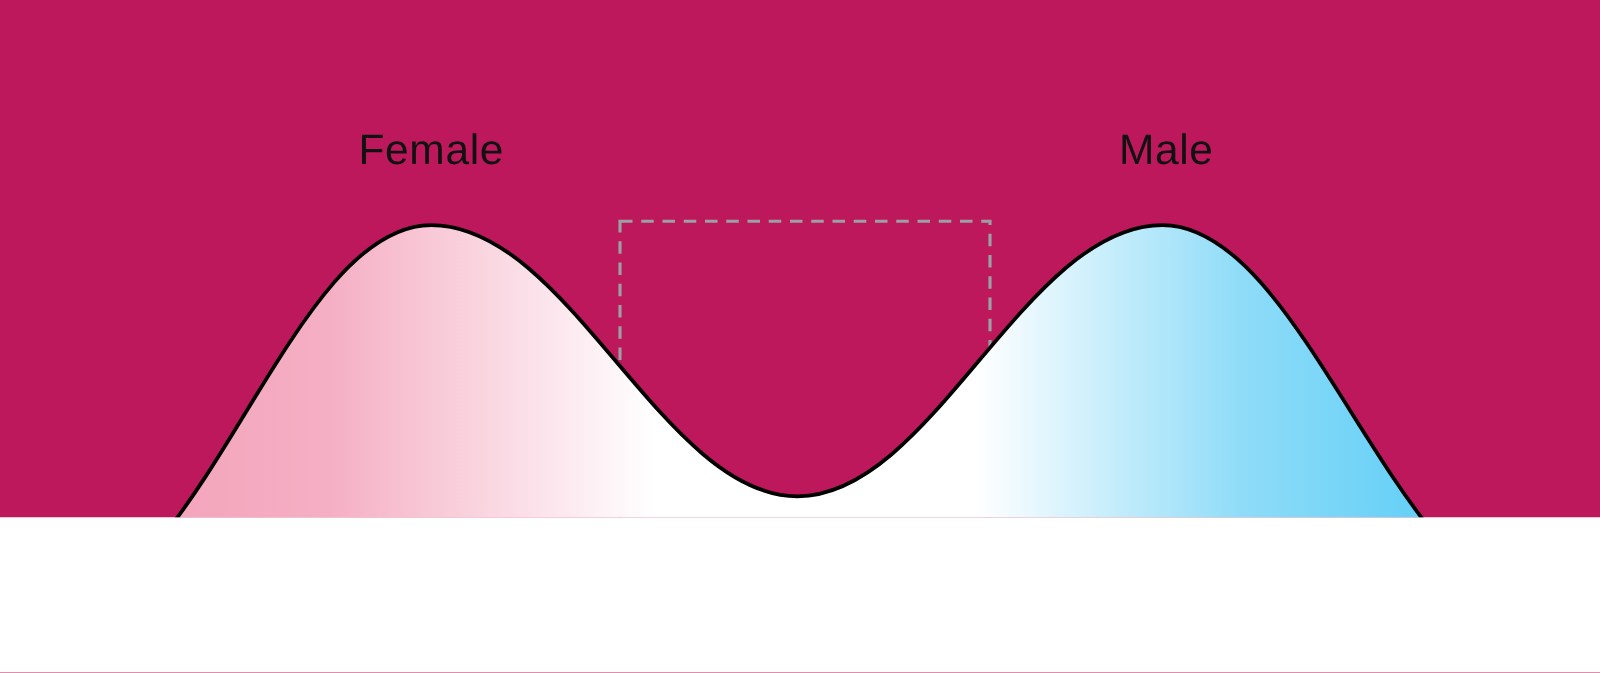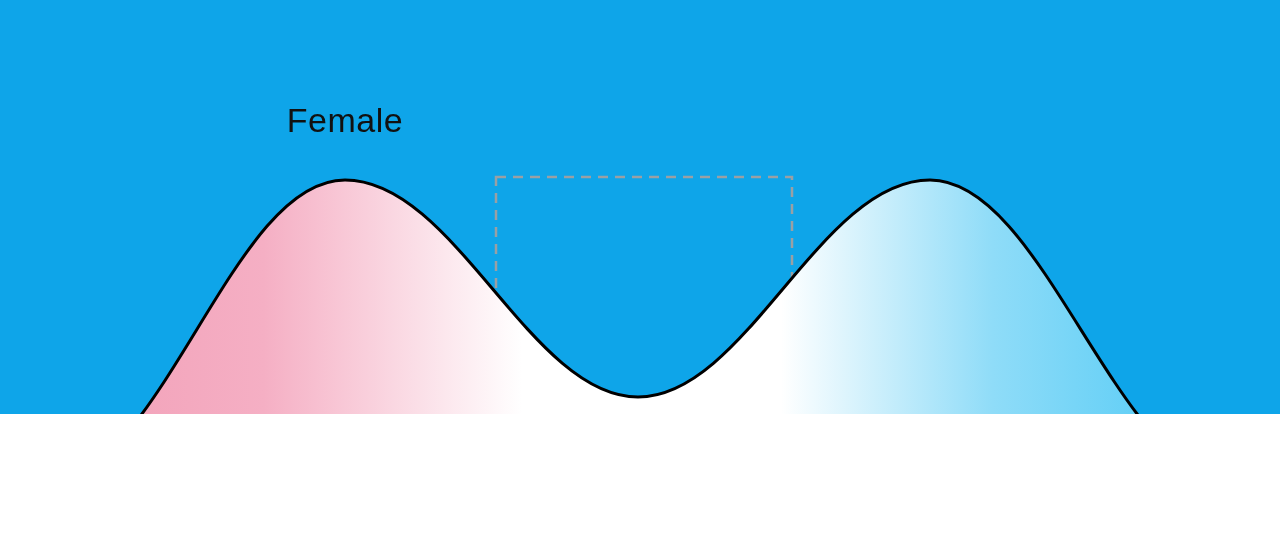--- a/index.html
+++ b/index.html
@@ -5,21 +5,21 @@
   html, body {
     margin: 0;
     padding: 0;
     background: #ffffff;
     font-family: "Liberation Sans", "DejaVu Sans", sans-serif;
   }
   .canvas {
     position: relative;
     width: 1280px;
     height: 414px;
-    background: #0ea5e9;
+    background: #be185d;
     overflow: hidden;
   }
   .canvas svg {
     position: absolute;
     left: 0;
     top: 0;
   }
   .label {
     position: absolute;
     transform: translateX(-50%);
@@ -56,15 +56,16 @@
     <path d="M 52 490
              C 170 455, 235 180, 345 180
              C 455 180, 530 397, 638 397
              C 746 397, 820 180, 930 180
              C 1040 180, 1110 455, 1228 490
              Z" fill="url(#sexSpectrumGradient)" stroke-width="3" stroke-linejoin="round" stroke-linecap="round" stroke="#000000"></path>
   </svg>
 
   <div class="label label-female">Female</div>
 
+  <div class="label label-male">Male</div>
 
 
 </div>
 
 </body></html>

